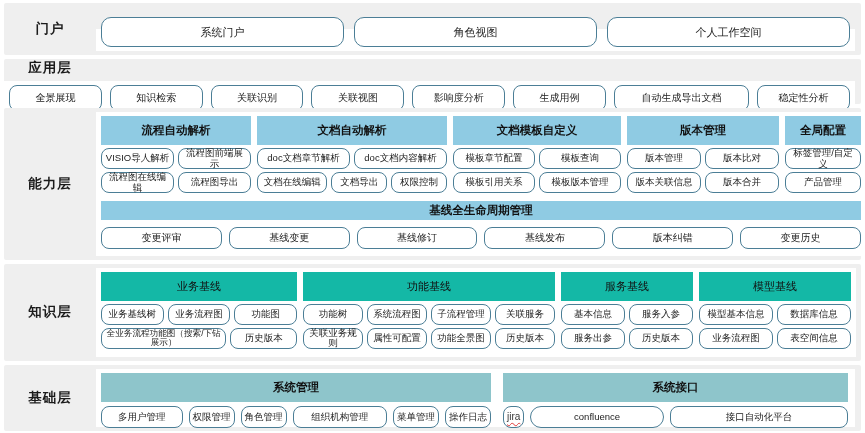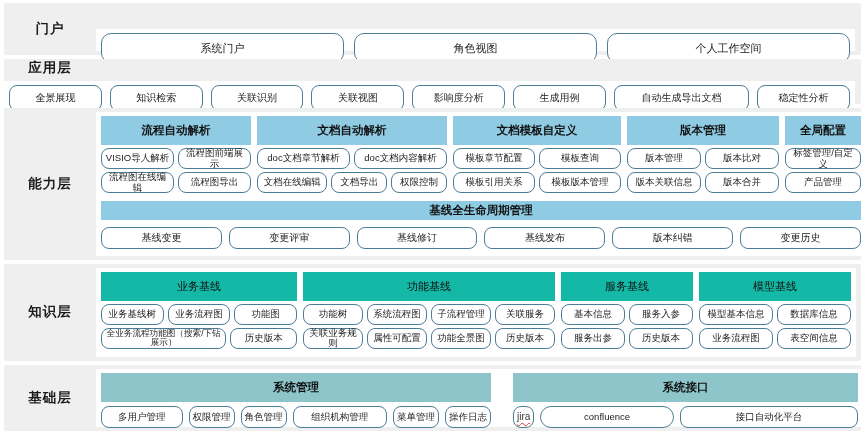--- a/index.html
+++ b/index.html
@@ -99,21 +99,21 @@
   .rowline .pill{height:21px;flex:1;}
 
   
   .life-row{display:flex;gap:7px;width:100%;margin-top:3px;}
   .life-row .pill{flex:1;height:22px;font-size:10px;}
 
   
   .know-row .pill{height:21px;font-size:9.5px;}
 
   
-  .base-cols{display:flex;gap:22px;}
+  .base-cols{display:flex;gap:12px;}
   .base-sys{width:390px;}
   .base-if{width:345px;}
   .base-row{display:flex;gap:6px;margin-top:4px;}
   .base-row .pill{height:22px;font-size:9.5px;}
 
   .spell{
     color:#3a3a3a;
     text-decoration:underline;
     text-decoration-style:wavy;
     text-decoration-color:#e03b3b;
@@ -121,21 +121,21 @@
   }
   .latin{font-size:10px;}
 </style>
 </head>
 <body>
 
 <div class="arch">
 
   <div class="layer" style="height:52px;">
     <div class="layer-label">门户</div>
-    <div class="layer-body" style="justify-content:flex-start;margin-top:26px;">
+    <div class="layer-body" style="justify-content:flex-end;margin-top:26px;">
       <div class="portal-row">
         <div class="pill">系统门户</div>
         <div class="pill">角色视图</div>
         <div class="pill">个人工作空间</div>
       </div>
     </div>
   </div>
 
   <div class="layer" style="height:45px;flex-direction:column;">
     <div class="layer-label">应用层</div>
@@ -215,22 +215,22 @@
           </div>
           <div class="rowline">
             <div class="pill">产品管理</div>
           </div>
         </div>
 
       </div>
 
       <div class="grp-head life-head" style="margin-top:4px;">基线全生命周期管理</div>
       <div class="life-row">
+        <div class="pill">变更评审</div>
         <div class="pill">基线变更</div>
-        <div class="pill">变更评审</div>
         <div class="pill">基线修订</div>
         <div class="pill">基线发布</div>
         <div class="pill">版本纠错</div>
         <div class="pill">变更历史</div>
       </div>
 
     </div>
   </div>
 
   <div class="layer" style="height:98px;">

